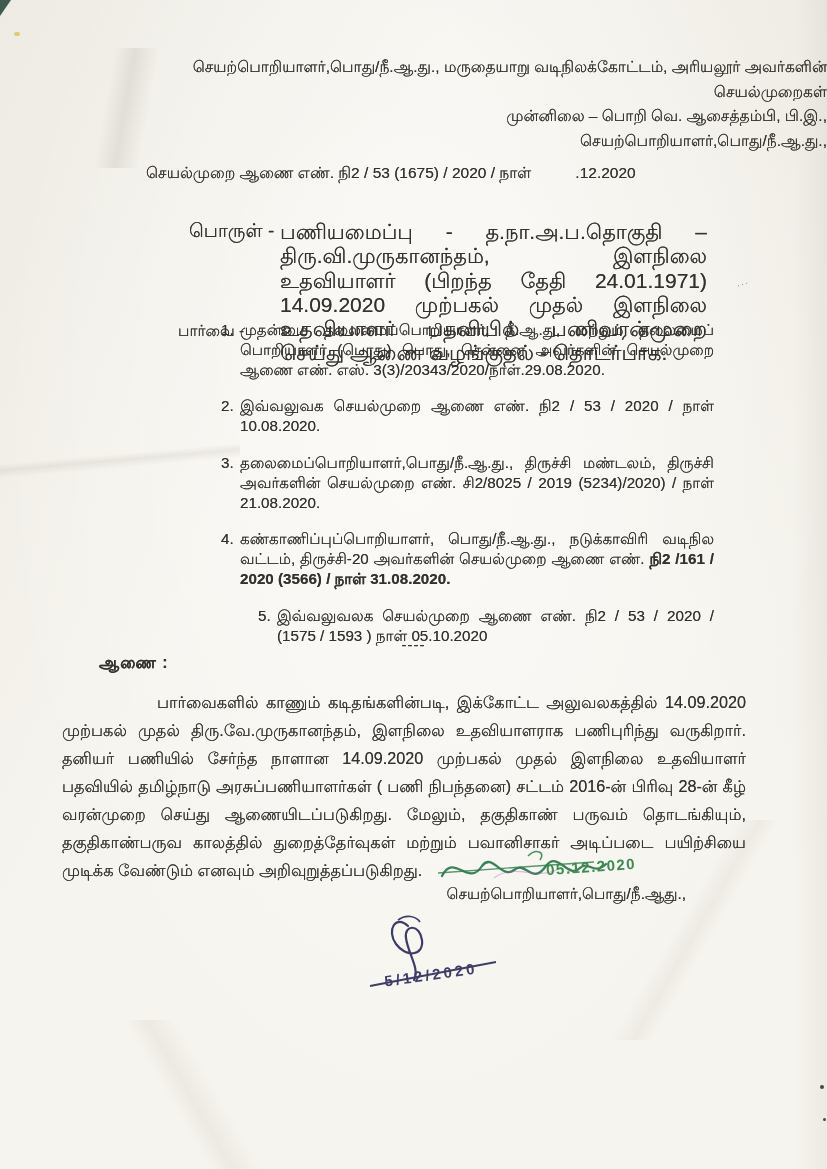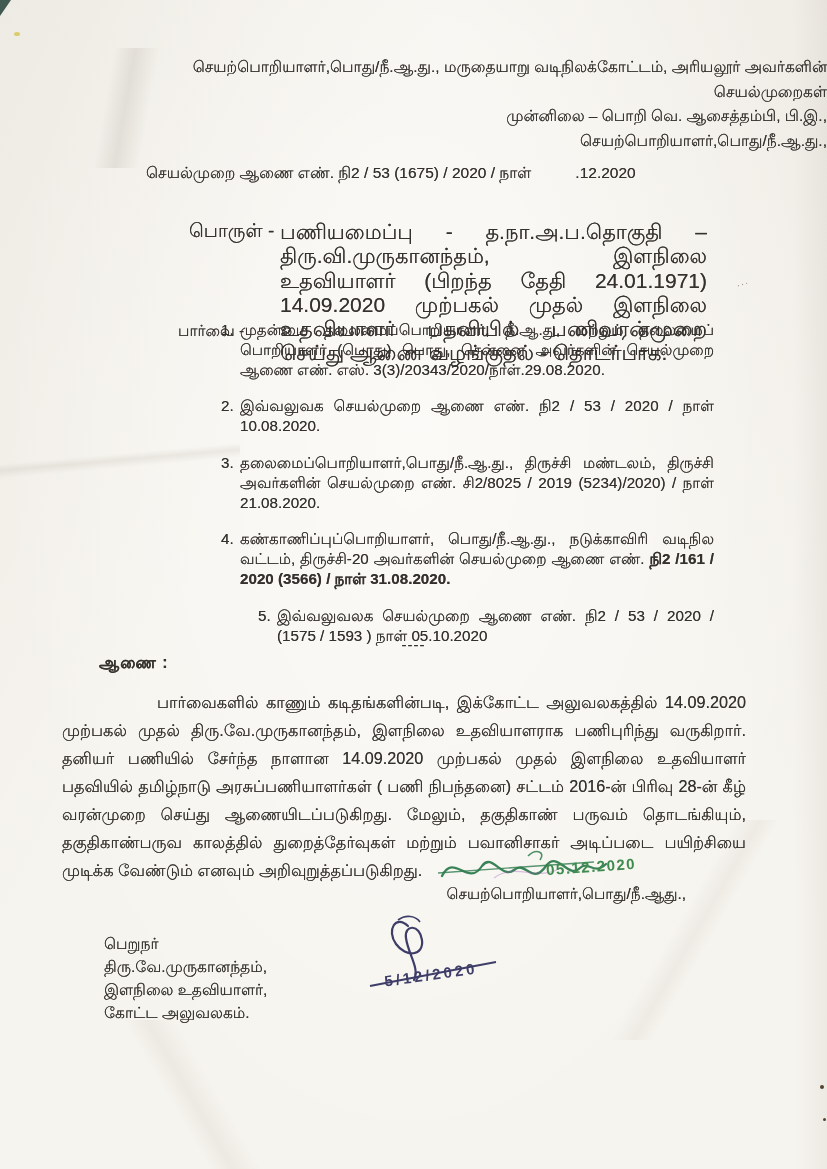--- a/index.html
+++ b/index.html
@@ -122,26 +122,20 @@
     <path d="M2,27 L158,16" fill="none" stroke="#2f7c4f" stroke-width="1.4" opacity="0.8"></path>
     <path d="M58,32 C80,16 102,36 124,22" fill="none" stroke="#9b59b6" stroke-width="1.3" opacity="0.35"></path>
     <path d="M92,10 C100,2 110,6 104,14" fill="none" stroke="#2f7c4f" stroke-width="1.6" opacity="0.85"></path>
   </svg>
   <div class="abs sign1-date" style="color:#3f8b4f;">05.12.2020</div>
 
   <div class="abs sign-block txt">
     <div>செயற்பொறியாளர்,பொது/நீ.ஆது.,</div>
   </div>
 
-  <div class="abs receiver txt">
-    <div>பெறுநர்</div>
-    <div>திரு.வே.முருகானந்தம்,</div>
-    <div>இளநிலை உதவியாளர்,</div>
-    <div>கோட்ட அலுவலகம்.</div>
-  </div>
 
   <svg class="abs sign2-svg" viewBox="0 0 132 92">
     <path d="M40,14 C28,2 18,18 28,32 C38,46 56,44 54,28 C52,12 36,12 38,26 C40,42 52,56 46,68" fill="none" stroke="#3d3d68" stroke-width="2.2" stroke-linecap="round"></path>
     <path d="M30,8 C38,2 48,4 52,10" fill="none" stroke="#3d3d68" stroke-width="1.6"></path>
     <path d="M2,74 C42,66 86,58 128,50" fill="none" stroke="#3d3d68" stroke-width="2"></path>
   </svg>
   <div class="abs sign2-note" style="color:#3d3d68;">5/12/2020</div>
 
 </div>
 

